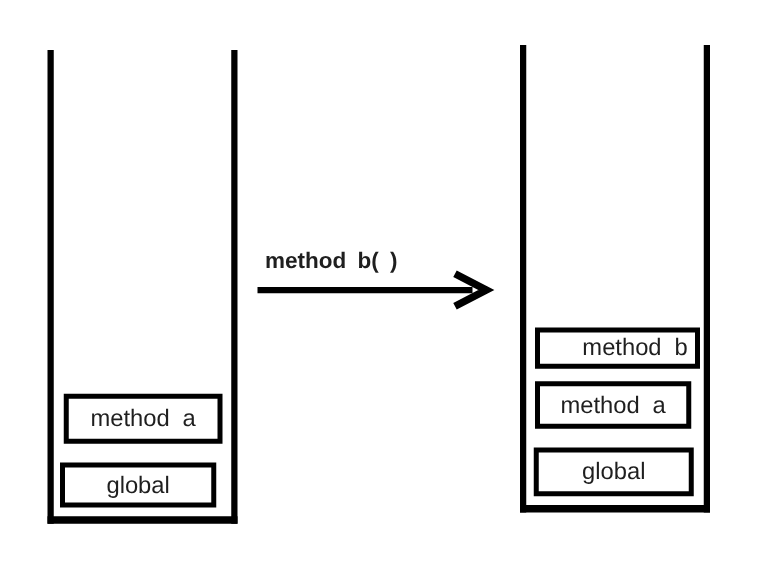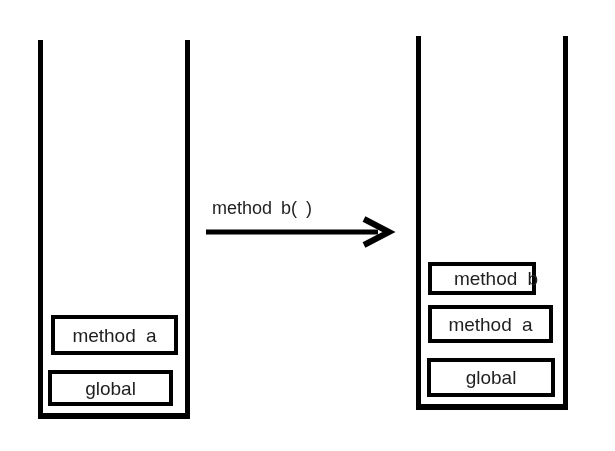--- a/index.html
+++ b/index.html
@@ -36,20 +36,21 @@
     white-space: nowrap;
   }
   .arrow-label {
     position: absolute;
     left: 212px; top: 198px;
     color: var(--text);
     font-size: 18px;
     line-height: 1.2;
     word-spacing: 4px;
     white-space: nowrap;
+    font-weight: bold;
   }
   .arrow-svg {
     position: absolute;
     left: 200px; top: 212px;
     width: 196px; height: 40px;
   }
   .arrow-svg line, .arrow-svg path { stroke: var(--ink); }
 </style>
 </head>
 <body>
@@ -67,21 +68,21 @@
 
   <div class="arrow-label">method b( )</div>
 
   <svg class="arrow-svg" viewBox="0 0 196 40" xmlns="http://www.w3.org/2000/svg" aria-hidden="true">
     <line x1="6" y1="20" x2="178" y2="20" stroke-width="5"></line>
     <path d="M164,7 L189,20 L164,33" fill="none" stroke-width="6"></path>
   </svg>
 
   <div class="stack" style="left:416px; top:36px; width:152px; height:374px;"></div>
 
-  <div class="frame" style="left:428px; top:262px; width:108px; height:33px;padding-left:28px;">
+  <div class="frame" style="left:428px; top:262px; width:132px; height:33px;padding-left:28px;">
     <span class="frame-label">method b</span>
   </div>
   <div class="frame" style="left:428px; top:305px; width:125px; height:38px;">
     <span class="frame-label">method a</span>
   </div>
   <div class="frame" style="left:427px; top:358px; width:128px; height:39px;">
     <span class="frame-label">global</span>
   </div>
 
 </div>

